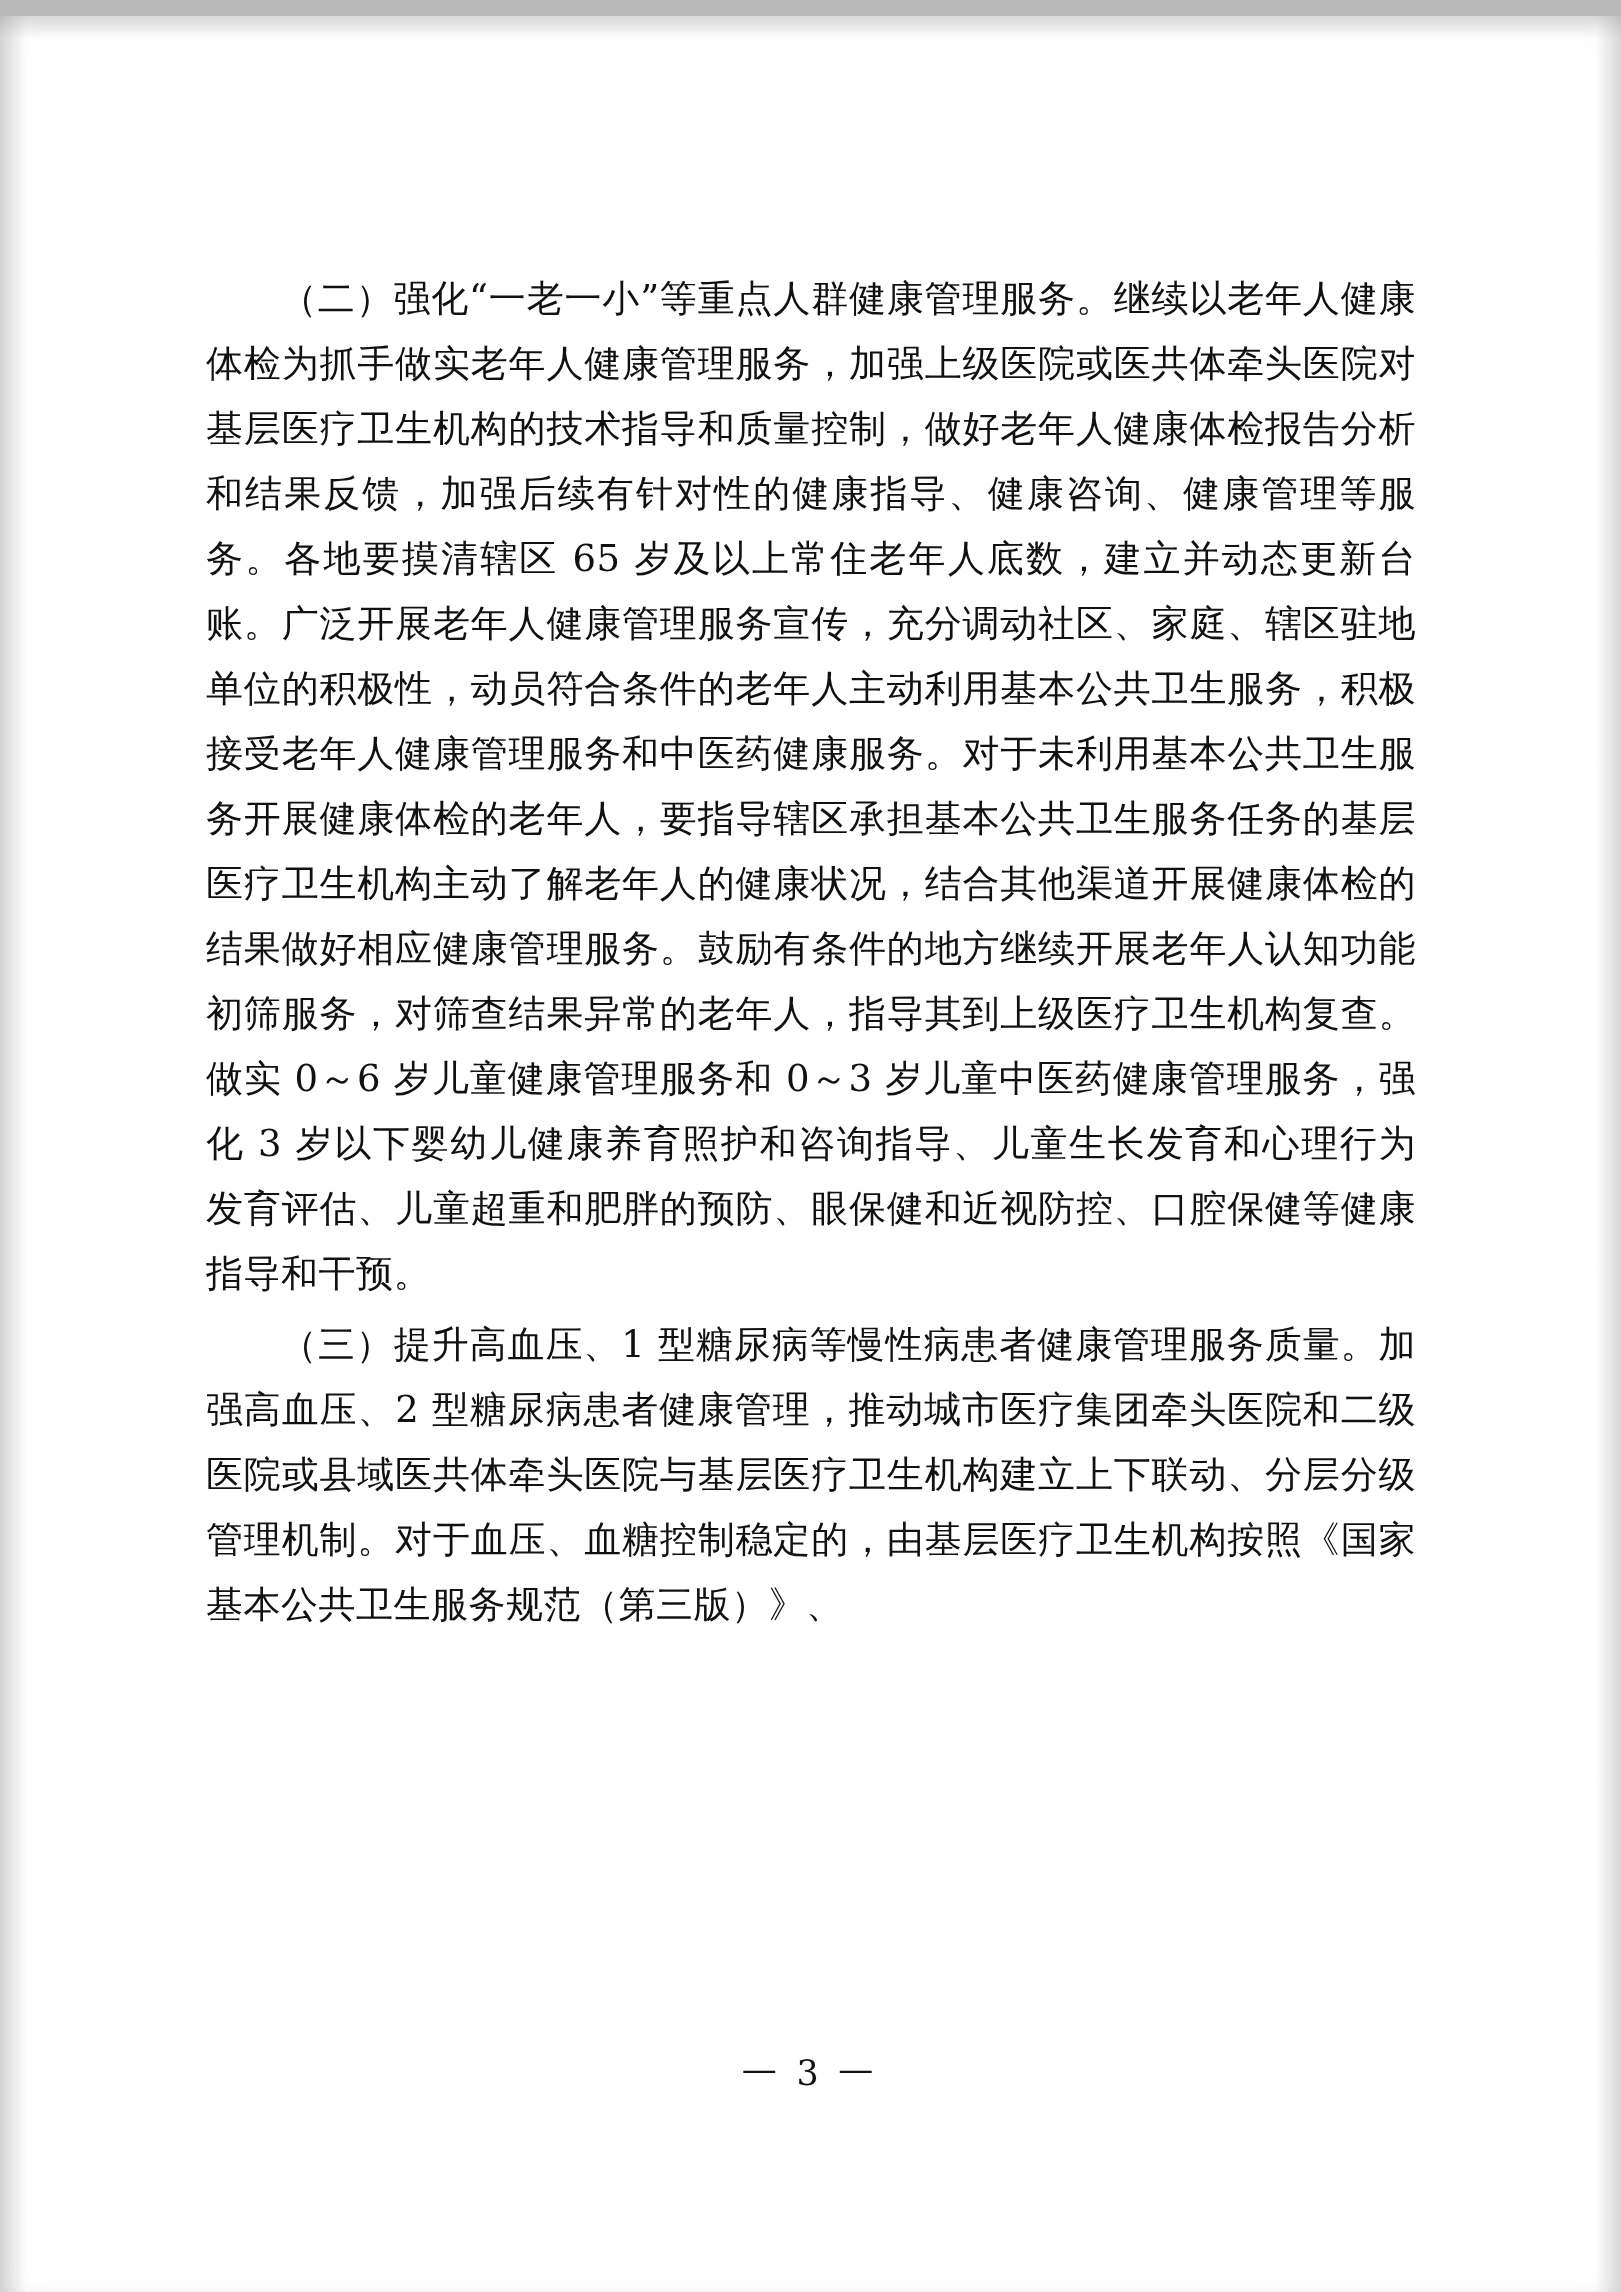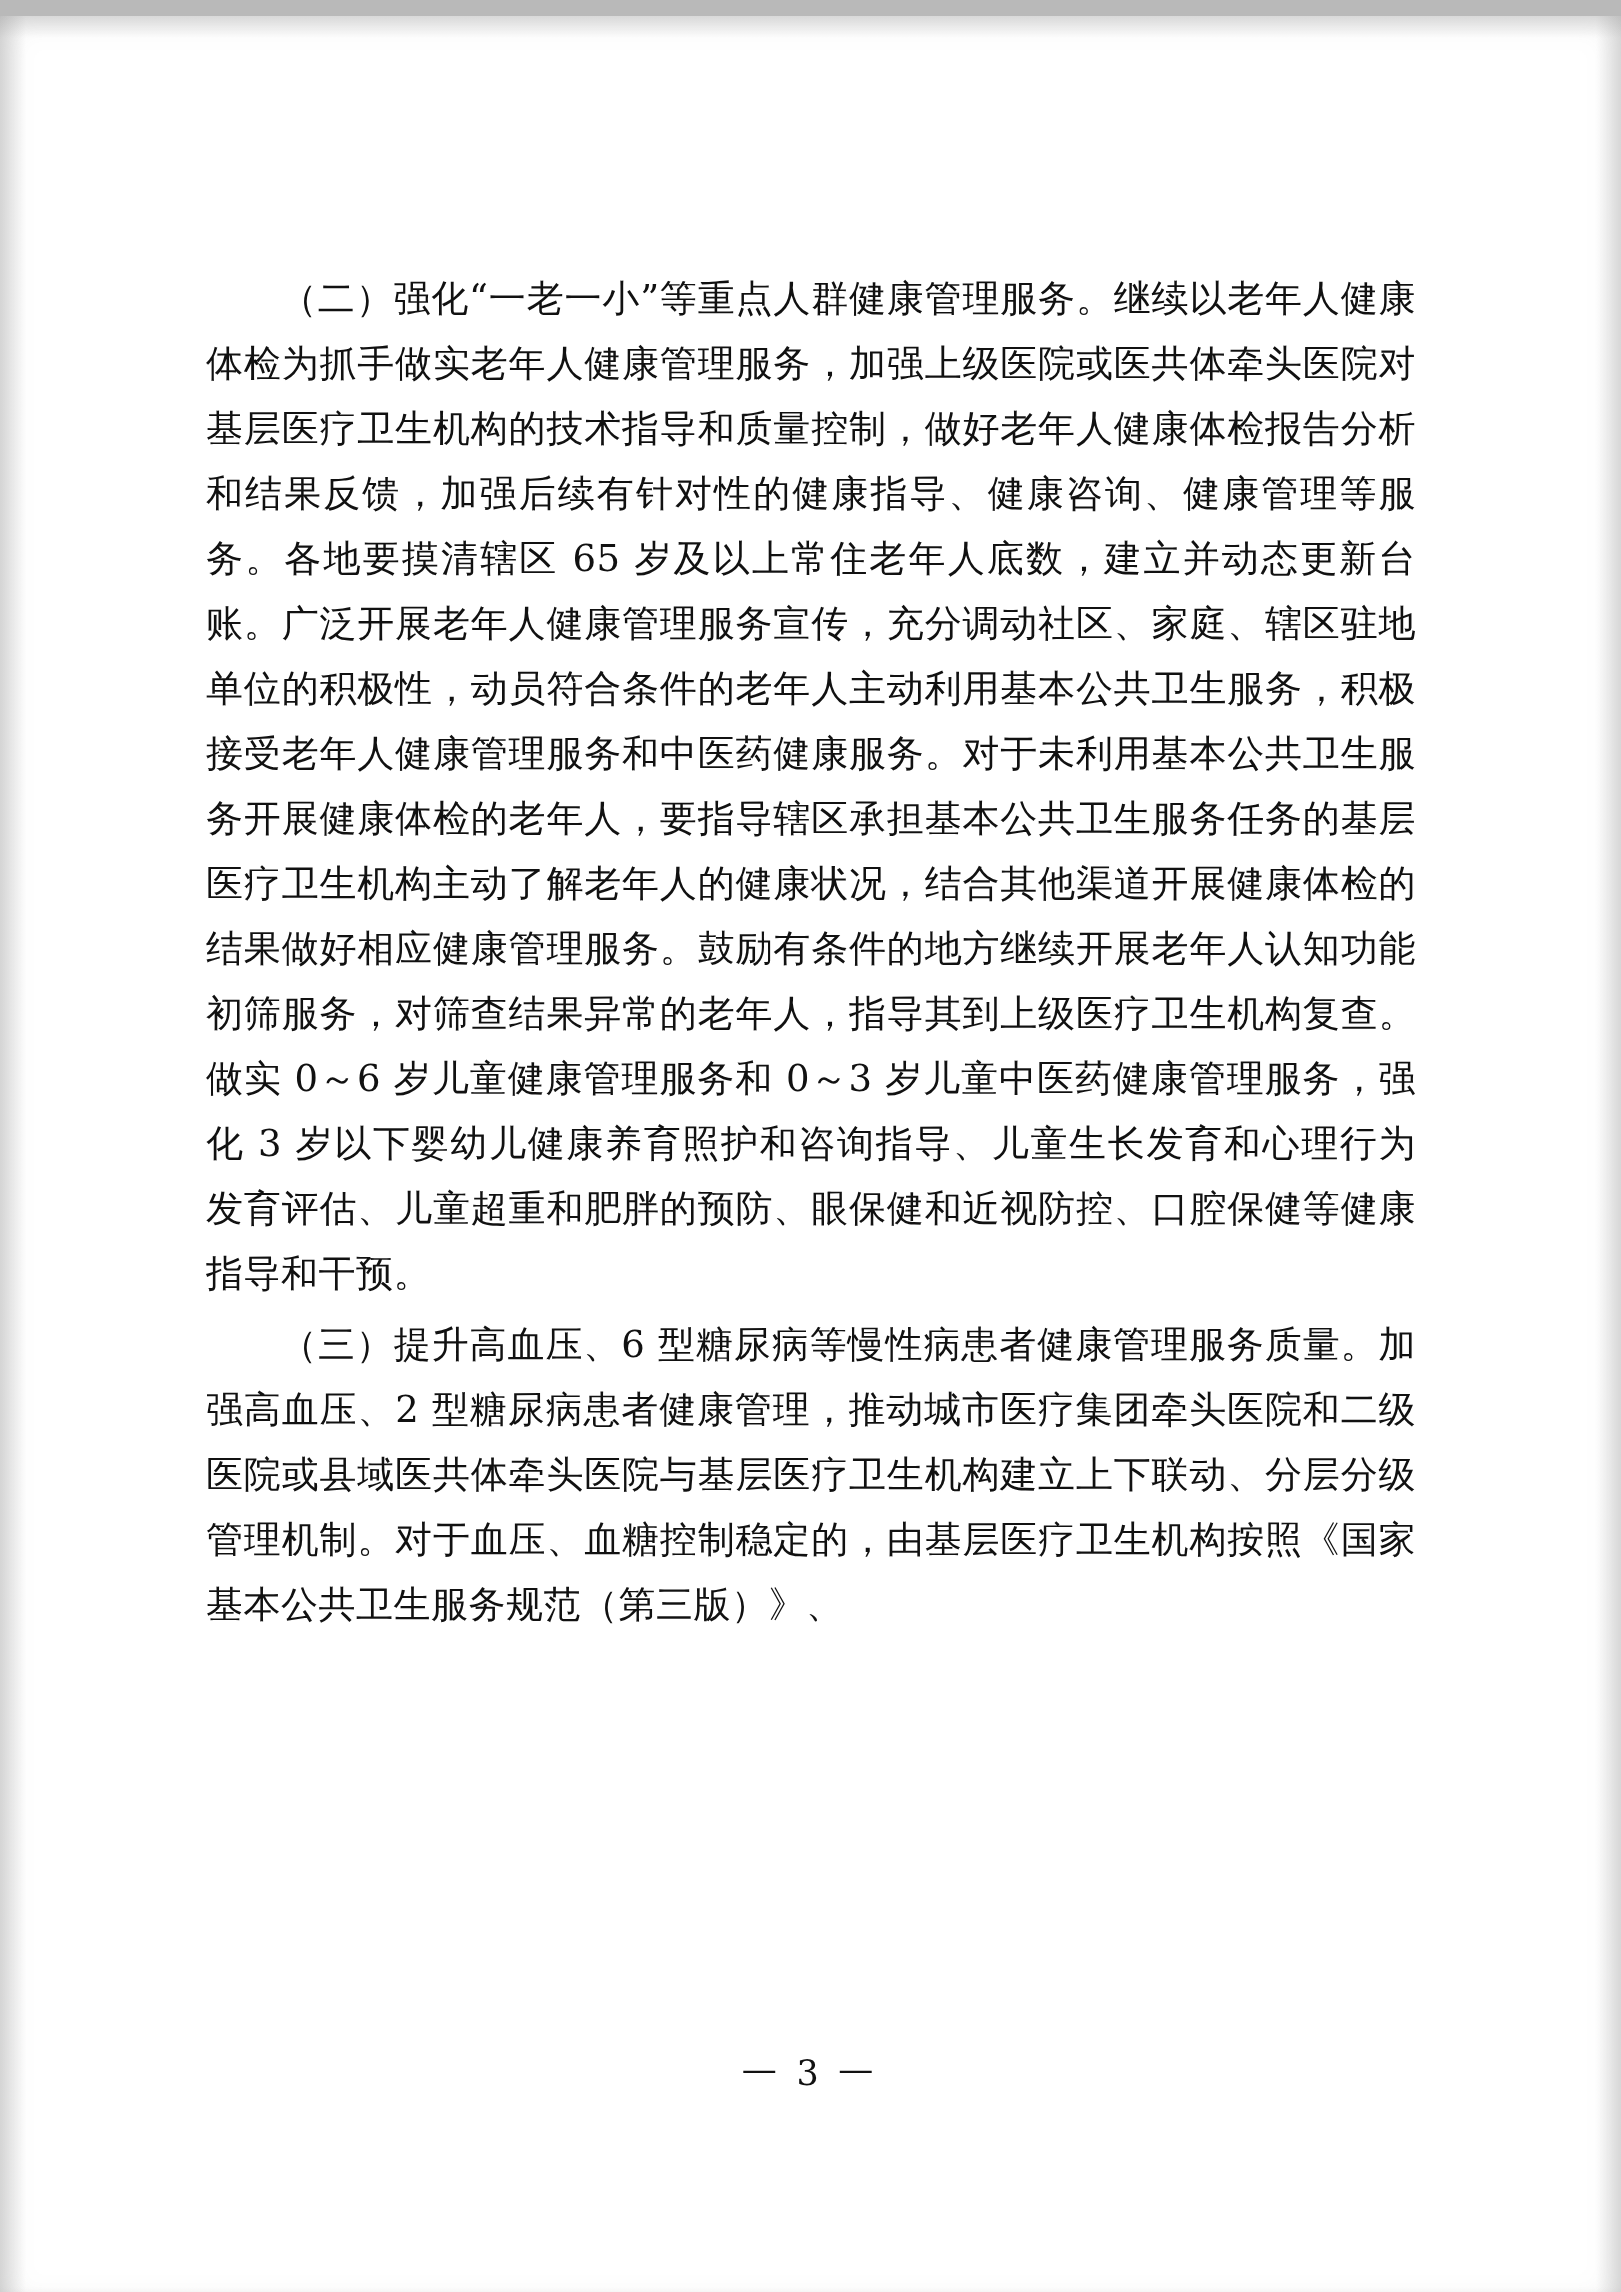--- a/index.html
+++ b/index.html
@@ -97,20 +97,20 @@
 <body>
 
 <div class="page">
   <div class="paper-edge-left"></div>
   <div class="paper-edge-right"></div>
   <div class="paper-edge-top"></div>
   <div class="paper-edge-bottom"></div>
 
   <div class="content">
     <p class="body-text">（二）强化“一老一小”等重点人群健康管理服务。继续以老年人健康体检为抓手做实老年人健康管理服务，加强上级医院或医共体牵头医院对基层医疗卫生机构的技术指导和质量控制，做好老年人健康体检报告分析和结果反馈，加强后续有针对性的健康指导、健康咨询、健康管理等服务。各地要摸清辖区 65 岁及以上常住老年人底数，建立并动态更新台账。广泛开展老年人健康管理服务宣传，充分调动社区、家庭、辖区驻地单位的积极性，动员符合条件的老年人主动利用基本公共卫生服务，积极接受老年人健康管理服务和中医药健康服务。对于未利用基本公共卫生服务开展健康体检的老年人，要指导辖区承担基本公共卫生服务任务的基层医疗卫生机构主动了解老年人的健康状况，结合其他渠道开展健康体检的结果做好相应健康管理服务。鼓励有条件的地方继续开展老年人认知功能初筛服务，对筛查结果异常的老年人，指导其到上级医疗卫生机构复查。做实 0～6 岁儿童健康管理服务和 0～3 岁儿童中医药健康管理服务，强化 3 岁以下婴幼儿健康养育照护和咨询指导、儿童生长发育和心理行为发育评估、儿童超重和肥胖的预防、眼保健和近视防控、口腔保健等健康指导和干预。</p>
-    <p class="body-text">（三）提升高血压、6 型糖尿病等慢性病患者健康管理服务质量。加强高血压、2 型糖尿病患者健康管理，推动城市医疗集团牵头医院和二级医院或县域医共体牵头医院与基层医疗卫生机构建立上下联动、分层分级管理机制。对于血压、血糖控制稳定的，由基层医疗卫生机构按照《国家基本公共卫生服务规范（第三版）》、</p>
+    <p class="body-text">（三）提升高血压、1 型糖尿病等慢性病患者健康管理服务质量。加强高血压、2 型糖尿病患者健康管理，推动城市医疗集团牵头医院和二级医院或县域医共体牵头医院与基层医疗卫生机构建立上下联动、分层分级管理机制。对于血压、血糖控制稳定的，由基层医疗卫生机构按照《国家基本公共卫生服务规范（第三版）》、</p>
   </div>
 
   <div class="footer">
     <span class="dash">—</span><span class="pagenum">3</span><span class="dash">—</span>
   </div>
 </div>
 
 
 </body></html>

